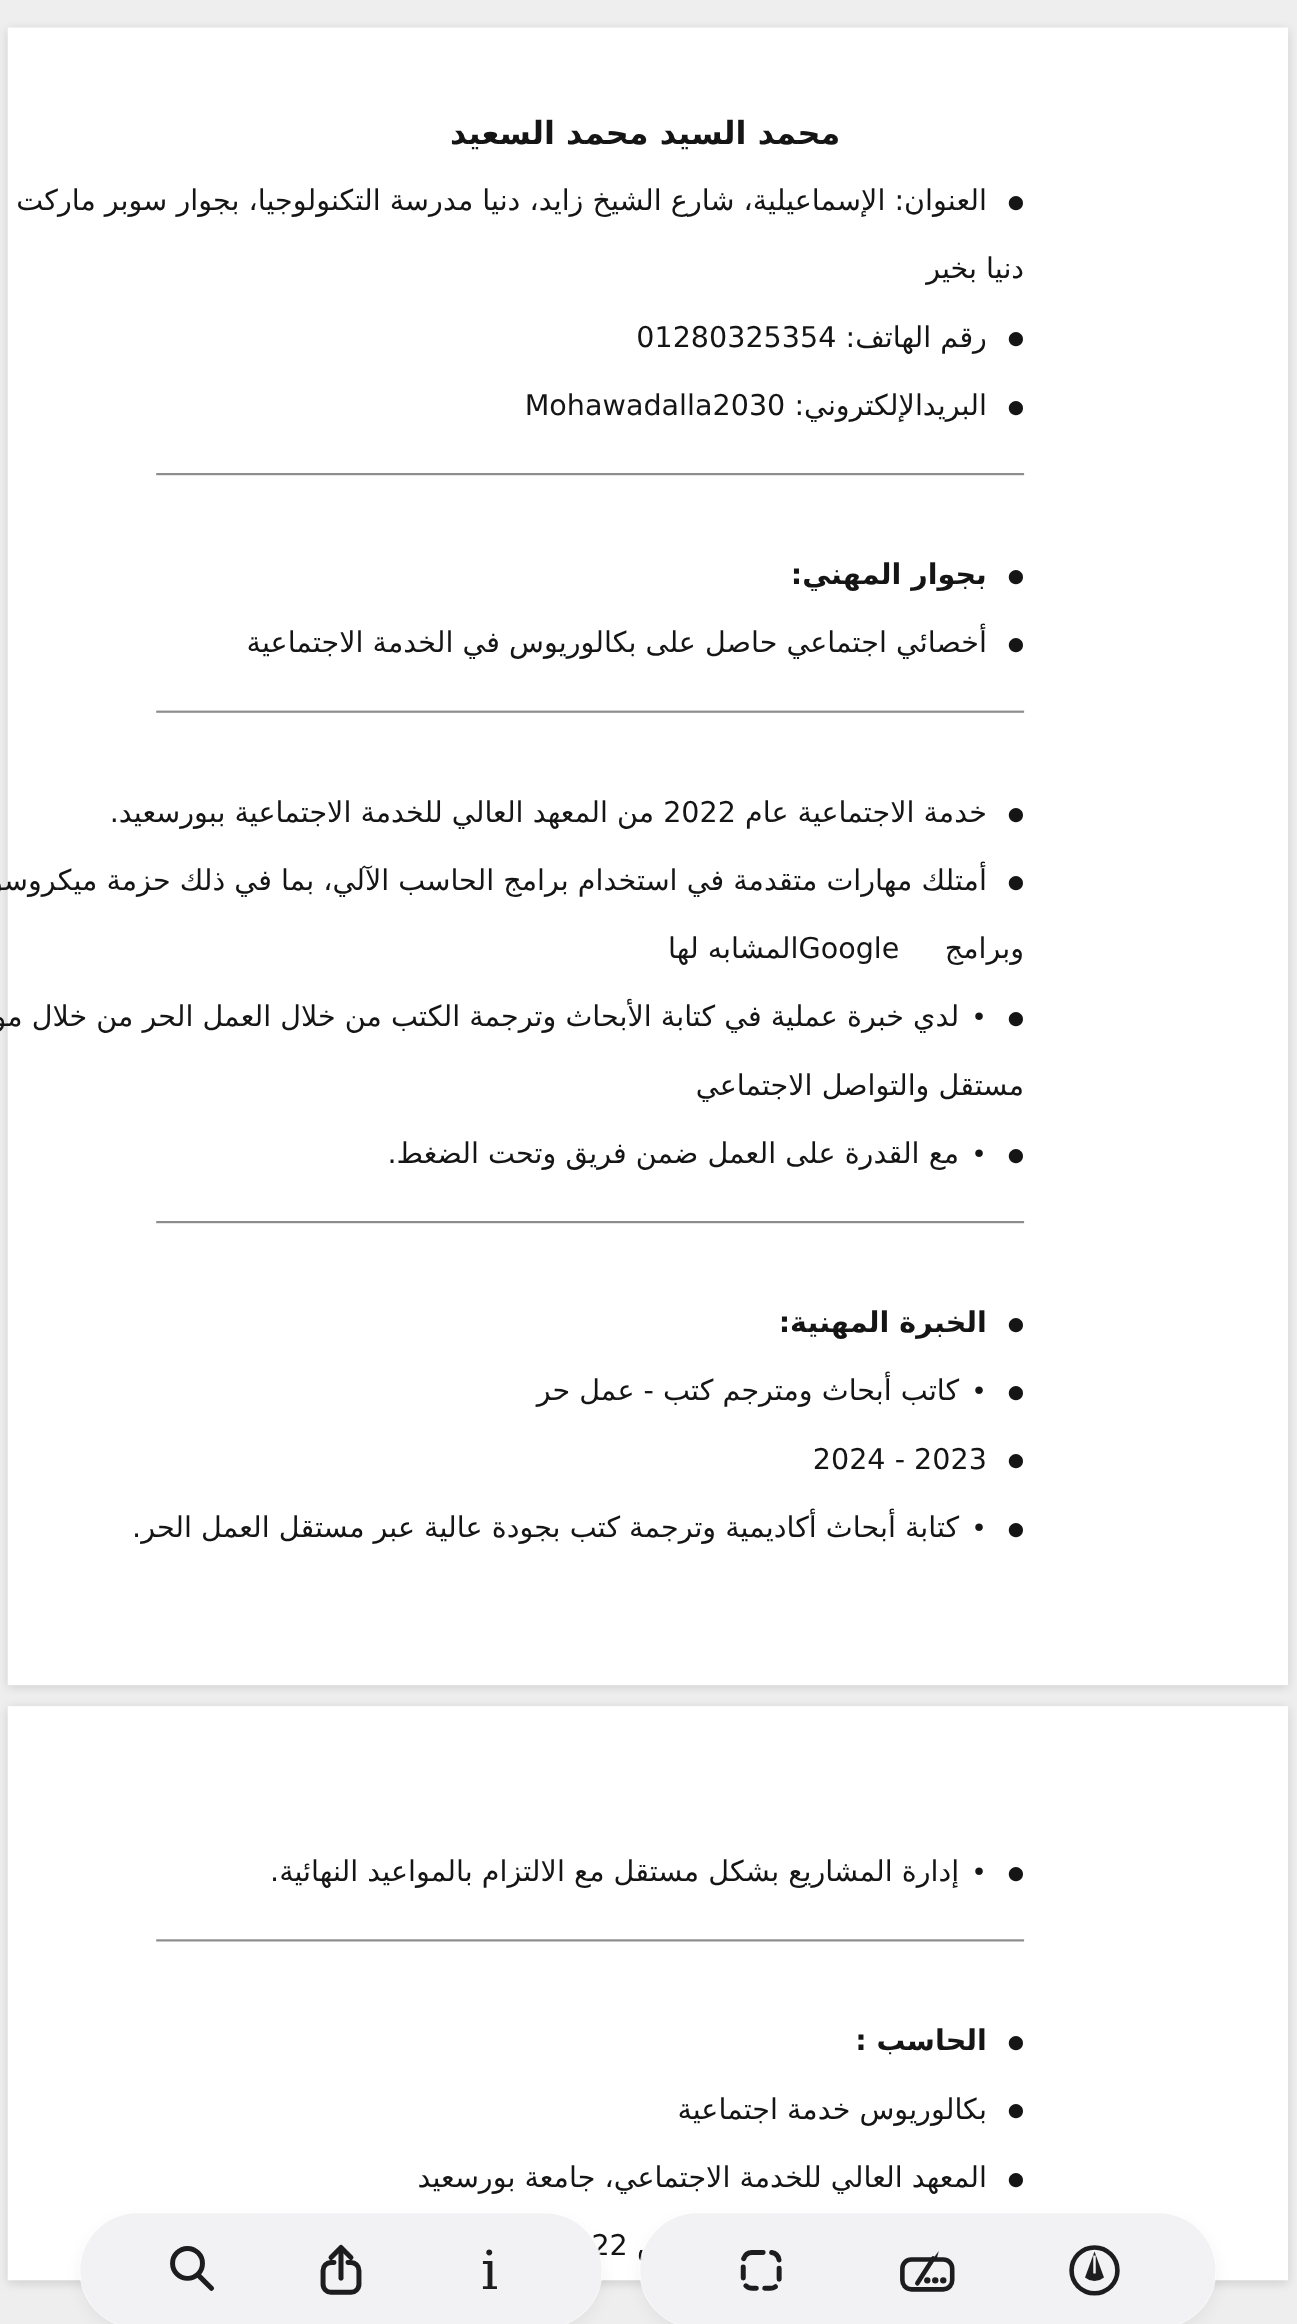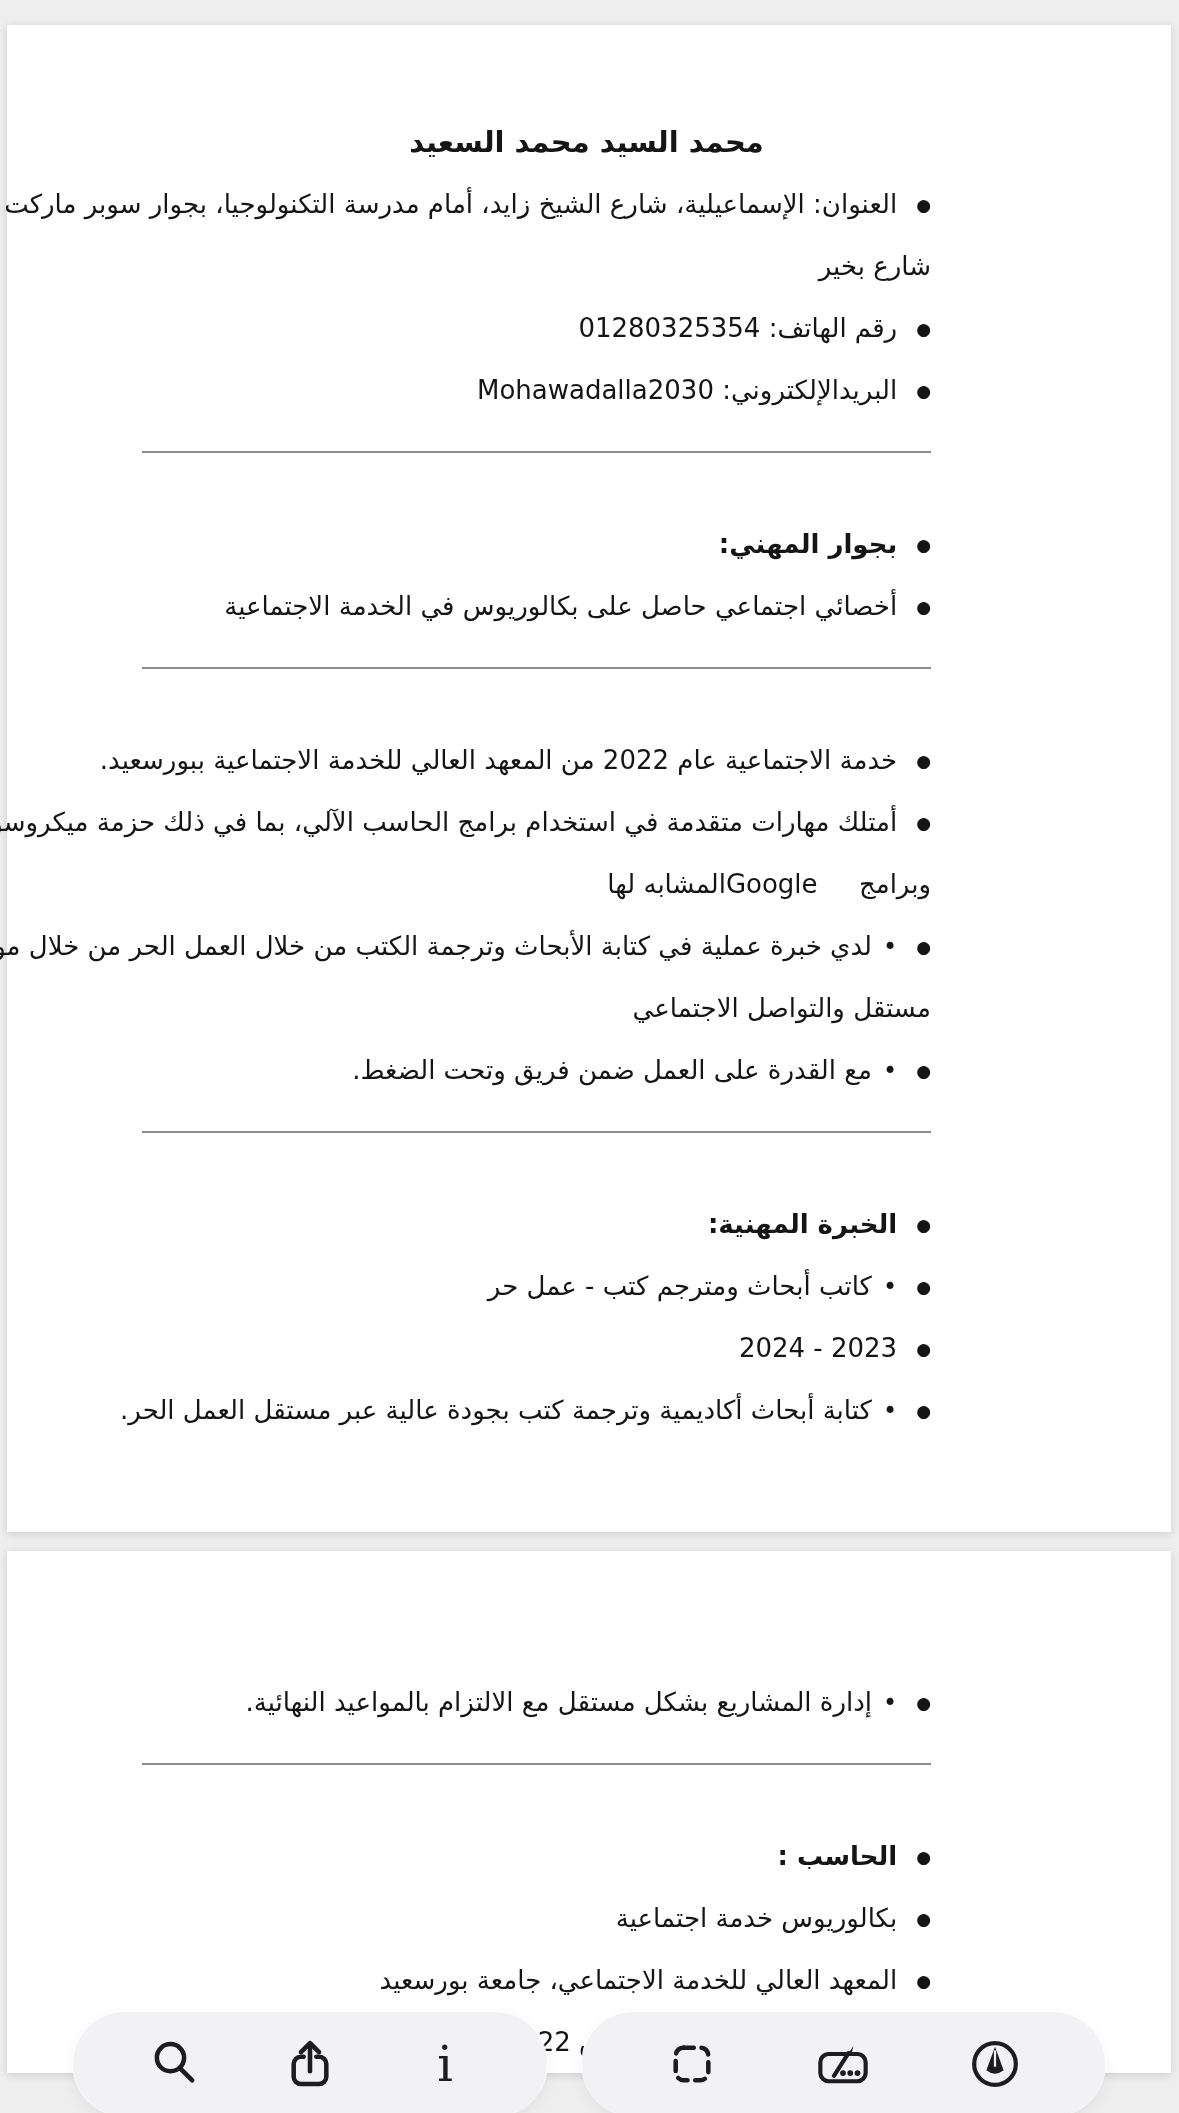--- a/index.html
+++ b/index.html
@@ -12,21 +12,21 @@
     color:#151515;
   }
   .page {
     position:absolute; left:7px; width:1164px;
     background:#ffffff;
     box-shadow:0 2px 9px rgba(0,0,0,0.14);
   }
   #page1 { top:25px;  height:1507px; }
   #page2 { top:1551px; height:522px; }
   .rows { direction:rtl; }
-  #page1 .rows { padding-top:86px; }
+  #page1 .rows { padding-top:65px; }
   #page2 .rows { padding-top:120px; }
   .row {
     height:62px; line-height:62px;
     padding-right:240px; padding-left:120px;
     font-size:26px; text-align:right;
     white-space:nowrap;
   }
   .row.title {
     text-align:center; padding-right:140px; padding-left:135px;
     font-weight:bold; font-size:29px;
@@ -53,22 +53,22 @@
     background:transparent; border:none; padding:0;
   }
   .tb-btn svg { display:block; }
 </style>
 </head>
 <body>
 
 <div class="page" id="page1">
   <div class="rows">
       <div class="row title"><span class="txt">محمد السيد محمد السعيد</span></div>
-      <div class="row bullet"><span class="dot">●</span><span class="txt">العنوان: الإسماعيلية، شارع الشيخ زايد، أمام مدرسة التكنولوجيا، بجوار سوبر ماركت</span></div>
-      <div class="row cont"><span class="txt">شارع بخير</span></div>
+      <div class="row bullet"><span class="dot">●</span><span class="txt">العنوان: الإسماعيلية، شارع الشيخ زايد، دنيا مدرسة التكنولوجيا، بجوار سوبر ماركت</span></div>
+      <div class="row cont"><span class="txt">دنيا بخير</span></div>
       <div class="row bullet"><span class="dot">●</span><span class="txt">رقم الهاتف: 01280325354</span></div>
       <div class="row bullet"><span class="dot">●</span><span class="txt">البريدالإلكتروني: Mohawadalla2030</span></div>
       <div class="row divider">
         <div class="hrline"></div>
       </div>
       <div class="row bullet bold"><span class="dot">●</span><span class="txt">بجوار المهني:</span></div>
       <div class="row bullet"><span class="dot">●</span><span class="txt">أخصائي اجتماعي حاصل على بكالوريوس في الخدمة الاجتماعية</span></div>
       <div class="row divider">
         <div class="hrline"></div>
       </div>

